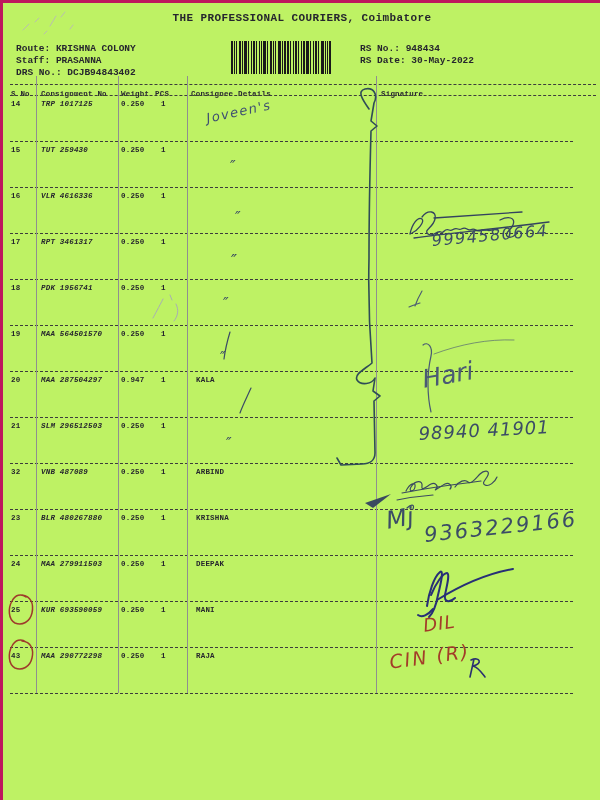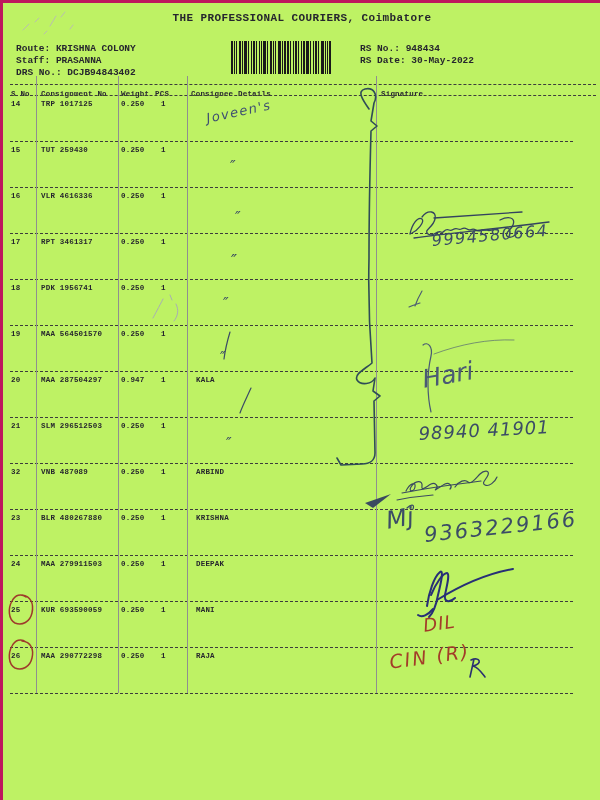--- a/index.html
+++ b/index.html
@@ -14,21 +14,21 @@
   .subtitle{left:10px;right:60px;text-align:center;top:23px;font-size:9.5px;letter-spacing:.2px;}
   .info{font-size:9.5px;}
   .hline{position:absolute;height:0;border-top:1px dashed #3c3c3c;}
   .vline{position:absolute;width:1px;background:#8f8f8f;top:73px;height:617px;}
   .theadrow{position:absolute;left:7px;top:73px;width:586px;height:19px;
     border-top:1px dashed #3c3c3c;margin-top:8px;}
   .theadrow .cell{top:5px;}
   .cell{position:absolute;font-size:7.5px;letter-spacing:.2px;white-space:pre;}
   .row{position:absolute;left:7px;width:563px;height:46px;border-bottom:1px dashed #3c3c3c;}
   .row .cell{top:5px;}
-  .c-sno{left:1px;} .c-con{left:31px;} .c-wgt{left:111px;} .c-pcs{left:151px;} .c-cne{left:186px;}
+  .c-sno{left:1px;} .c-con{left:31px;font-style:italic;} .c-wgt{left:111px;} .c-pcs{left:151px;} .c-cne{left:186px;}
   .h-sno{left:1px;} .h-con{left:31px;} .h-wgt{left:111px;} .h-pcs{left:145px;} .h-cne{left:181px;} .h-sig{left:371px;}
   .barcode{position:absolute;left:228px;top:38px;width:108px;height:33px;overflow:hidden;}
   .bar{position:absolute;top:0;bottom:0;background:#191919;}
   .hw-text{position:absolute;font-family:"DejaVu Sans",sans-serif;font-style:italic;
     font-weight:normal;white-space:pre;transform-origin:left top;}
   svg.overlay{position:absolute;left:0;top:0;z-index:6;pointer-events:none;}
   .annos{position:absolute;inset:0;z-index:7;pointer-events:none;}
 </style>
 </head>
 <body>
@@ -171,21 +171,21 @@
       <span class="cell c-cne">DEEPAK</span>
     </div>
       <div class="row circled" style="top: 598px;">
       <span class="cell c-sno">25</span>
       <span class="cell c-con">KUR 693590059</span>
       <span class="cell c-wgt">0.250</span>
       <span class="cell c-pcs">1</span>
       <span class="cell c-cne">MANI</span>
     </div>
       <div class="row circled" style="top: 644px;">
-      <span class="cell c-sno">26</span>
+      <span class="cell c-sno">43</span>
       <span class="cell c-con">MAA 290772298</span>
       <span class="cell c-wgt">0.250</span>
       <span class="cell c-pcs">1</span>
       <span class="cell c-cne">RAJA</span>
     </div>
     </div>
 
   <div class="vline" style="left:33px;"></div>
   <div class="vline" style="left:115px;"></div>
   <div class="vline" style="left:184px;"></div>

